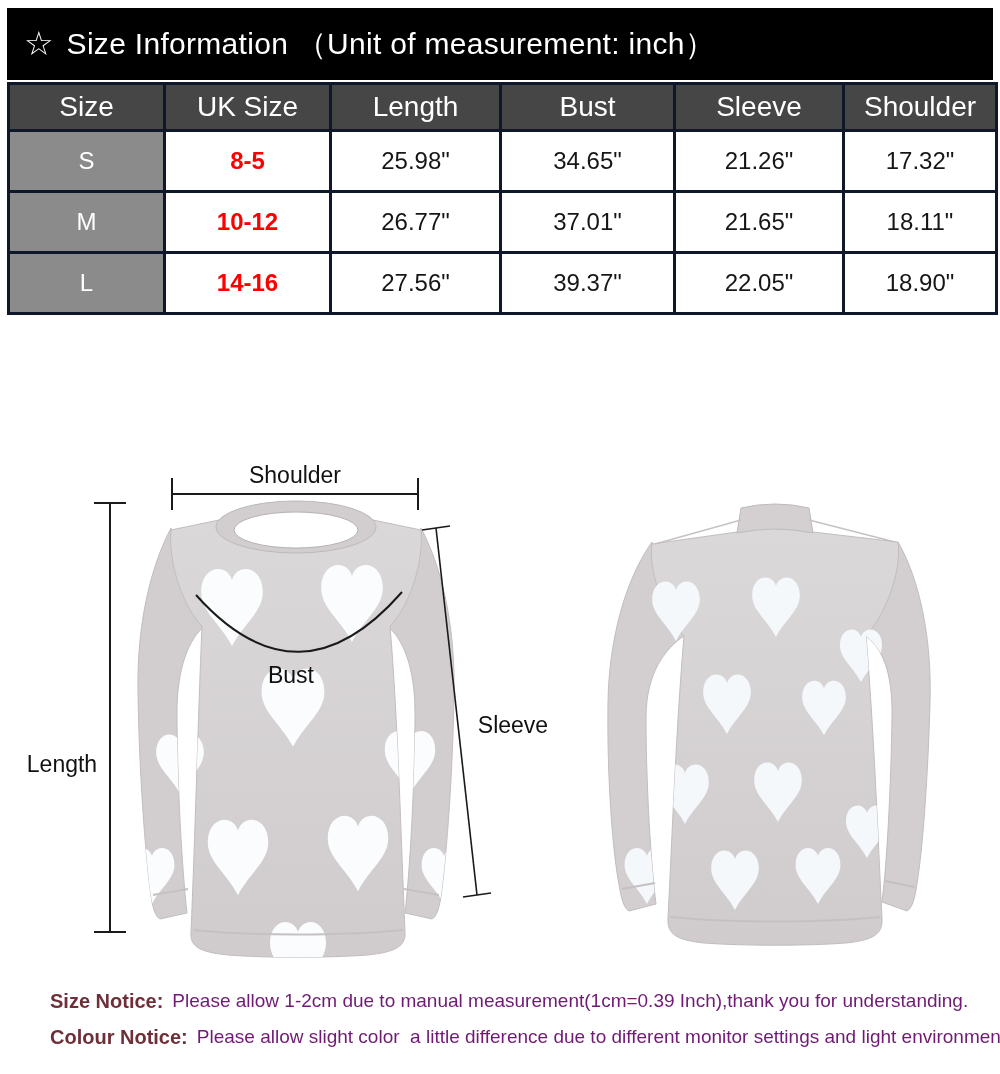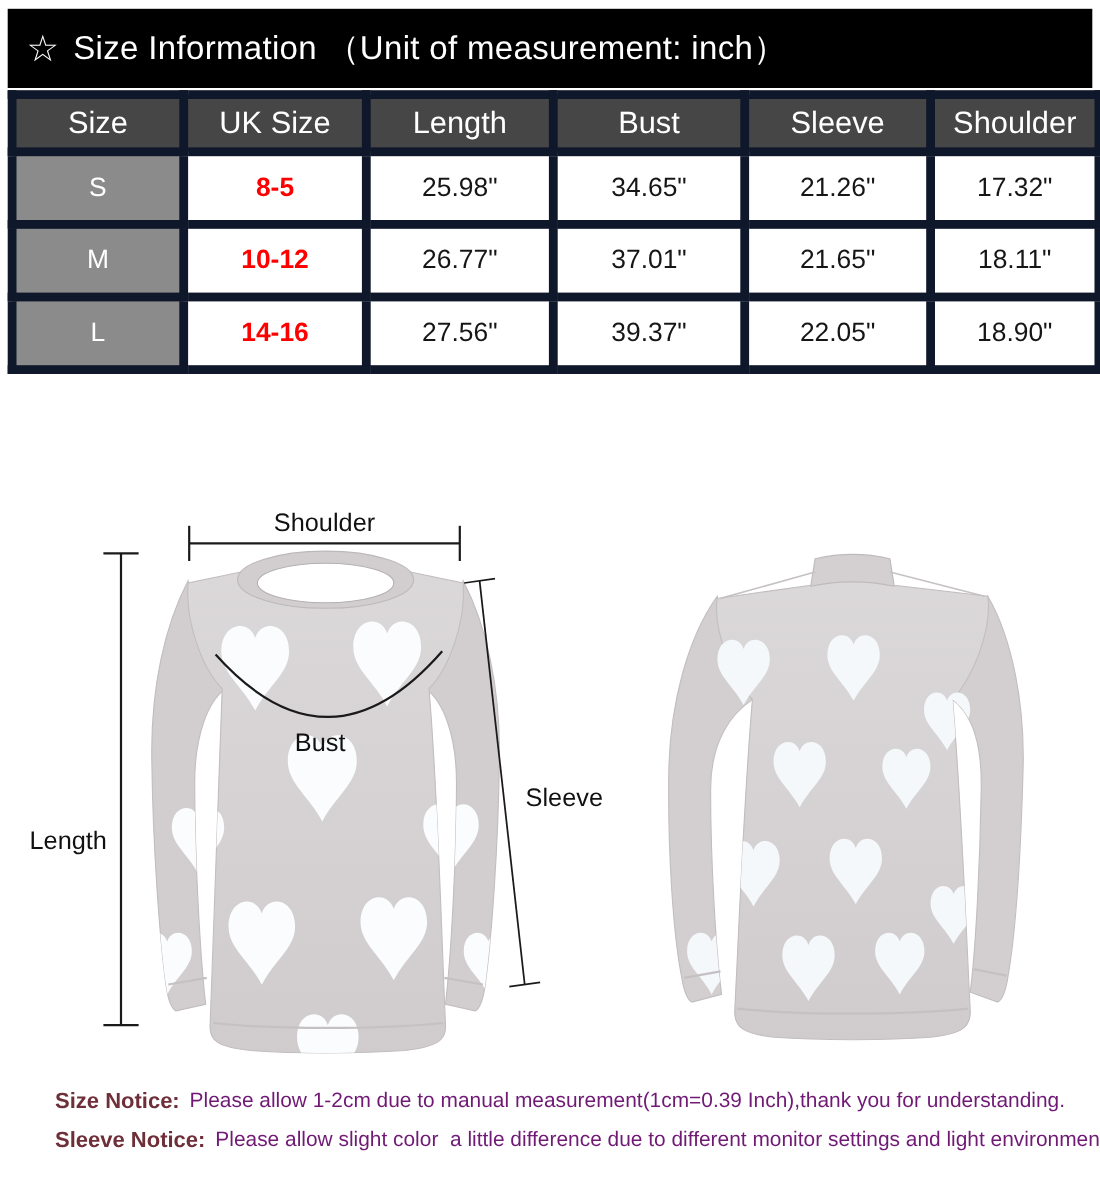--- a/index.html
+++ b/index.html
@@ -13,21 +13,21 @@
     background:var(--bar-bg,#000);color:#fff;display:flex;align-items:center;
   }
   .star{font-size:33px;margin:0 13px 2px 17px;line-height:1;}
   .title-text{font-size:30px;letter-spacing:.3px;}
   
   table.size-table{
     position:absolute;left:7px;top:82px;width:988px;
     border-collapse:collapse;table-layout:fixed;
   }
   .size-table th,.size-table td{
-    border:8px solid #0f172a;text-align:center;vertical-align:middle;padding:0;
+    border:3px solid #0f172a;text-align:center;vertical-align:middle;padding:0;
   }
   .size-table th{
     background:var(--header-bg,#464646);color:#fff;
     font-size:28px;font-weight:normal;height:44px;
   }
   .size-table td{font-size:24px;color:#161616;height:58px;background:#fff;}
   .size-table td.col-size{background:var(--size-col-bg,#8b8b8b);color:#fff;}
   .size-table td.col-uk{color:var(--accent-red,#fe0000);font-weight:bold;}
   
   .diagram{position:absolute;left:0;top:440px;width:1000px;height:540px;}
@@ -200,16 +200,16 @@
   <div class="dim-label lbl-length">Length</div>
   <div class="dim-label lbl-sleeve">Sleeve</div>
 </div>
 
 <div class="notices">
   <div class="notice-row">
     <span class="notice-label">Size Notice:</span>
     <span class="notice-text">Please allow 1-2cm due to manual measurement(1cm=0.39 Inch),thank you for understanding.</span>
   </div>
   <div class="notice-row">
-    <span class="notice-label">Sleeve Notice:</span>
+    <span class="notice-label">Colour Notice:</span>
     <span class="notice-text">Please allow slight color  a little difference due to different monitor settings and light environment.</span>
   </div>
 </div>
 
 </body></html>

